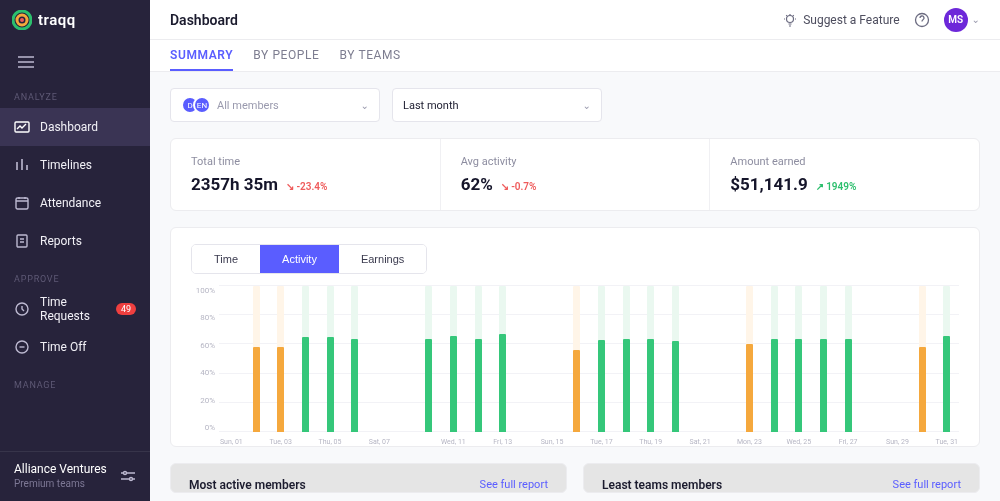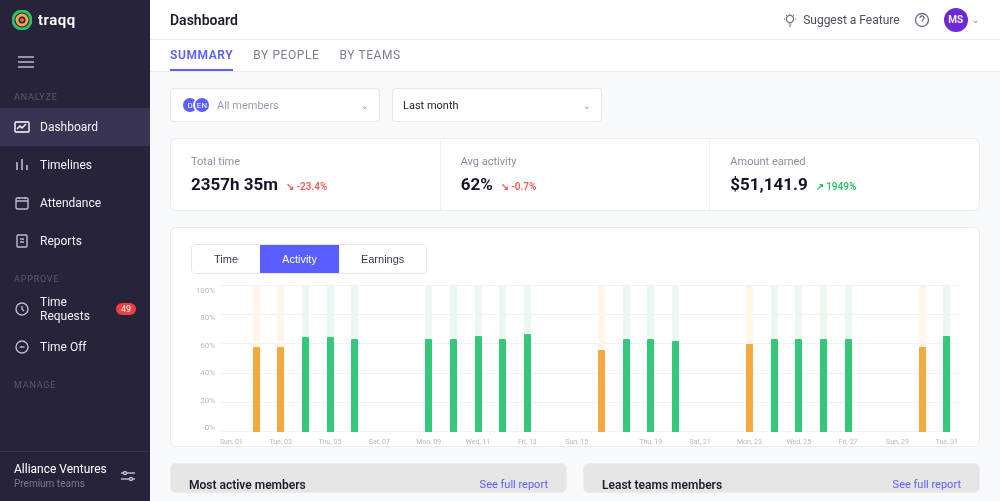--- a/index.html
+++ b/index.html
@@ -299,26 +299,20 @@
                   </div>
                 </div>
                 <div class="day">
                   <div class="x-lbl">Sat, 07</div>
                 </div>
                 <div class="day"></div>
                 <div class="day">
                   <div class="bar green" style="height: 100%;">
                     <div class="fill" style="height: 64%;"></div>
                   </div>
-                  <div class="x-lbl">Mon, 09</div>
-                </div>
-                <div class="day">
-                  <div class="bar green" style="height: 100%;">
-                    <div class="fill" style="height: 64%;"></div>
-                  </div>
                 </div>
                 <div class="day">
                   <div class="bar green" style="height: 100%;">
                     <div class="fill" style="height: 66%;"></div>
                   </div>
                   <div class="x-lbl">Wed, 11</div>
                 </div>
                 <div class="day">
                   <div class="bar green" style="height: 100%;">
                     <div class="fill" style="height: 64%;"></div>
@@ -331,20 +325,26 @@
                   <div class="x-lbl">Fri, 13</div>
                 </div>
                 <div class="day"></div>
                 <div class="day">
                   <div class="x-lbl">Sun, 15</div>
                 </div>
                 <div class="day">
                   <div class="bar orange" style="height: 100%;">
                     <div class="fill" style="height: 56%;"></div>
                   </div>
+                </div>
+                <div class="day">
+                  <div class="bar green" style="height: 100%;">
+                    <div class="fill" style="height: 63%;"></div>
+                  </div>
+                  <div class="x-lbl">Tue, 17</div>
                 </div>
                 <div class="day">
                   <div class="bar green" style="height: 100%;">
                     <div class="fill" style="height: 64%;"></div>
                   </div>
                 </div>
                 <div class="day">
                   <div class="bar green" style="height: 100%;">
                     <div class="fill" style="height: 64%;"></div>
                   </div>

